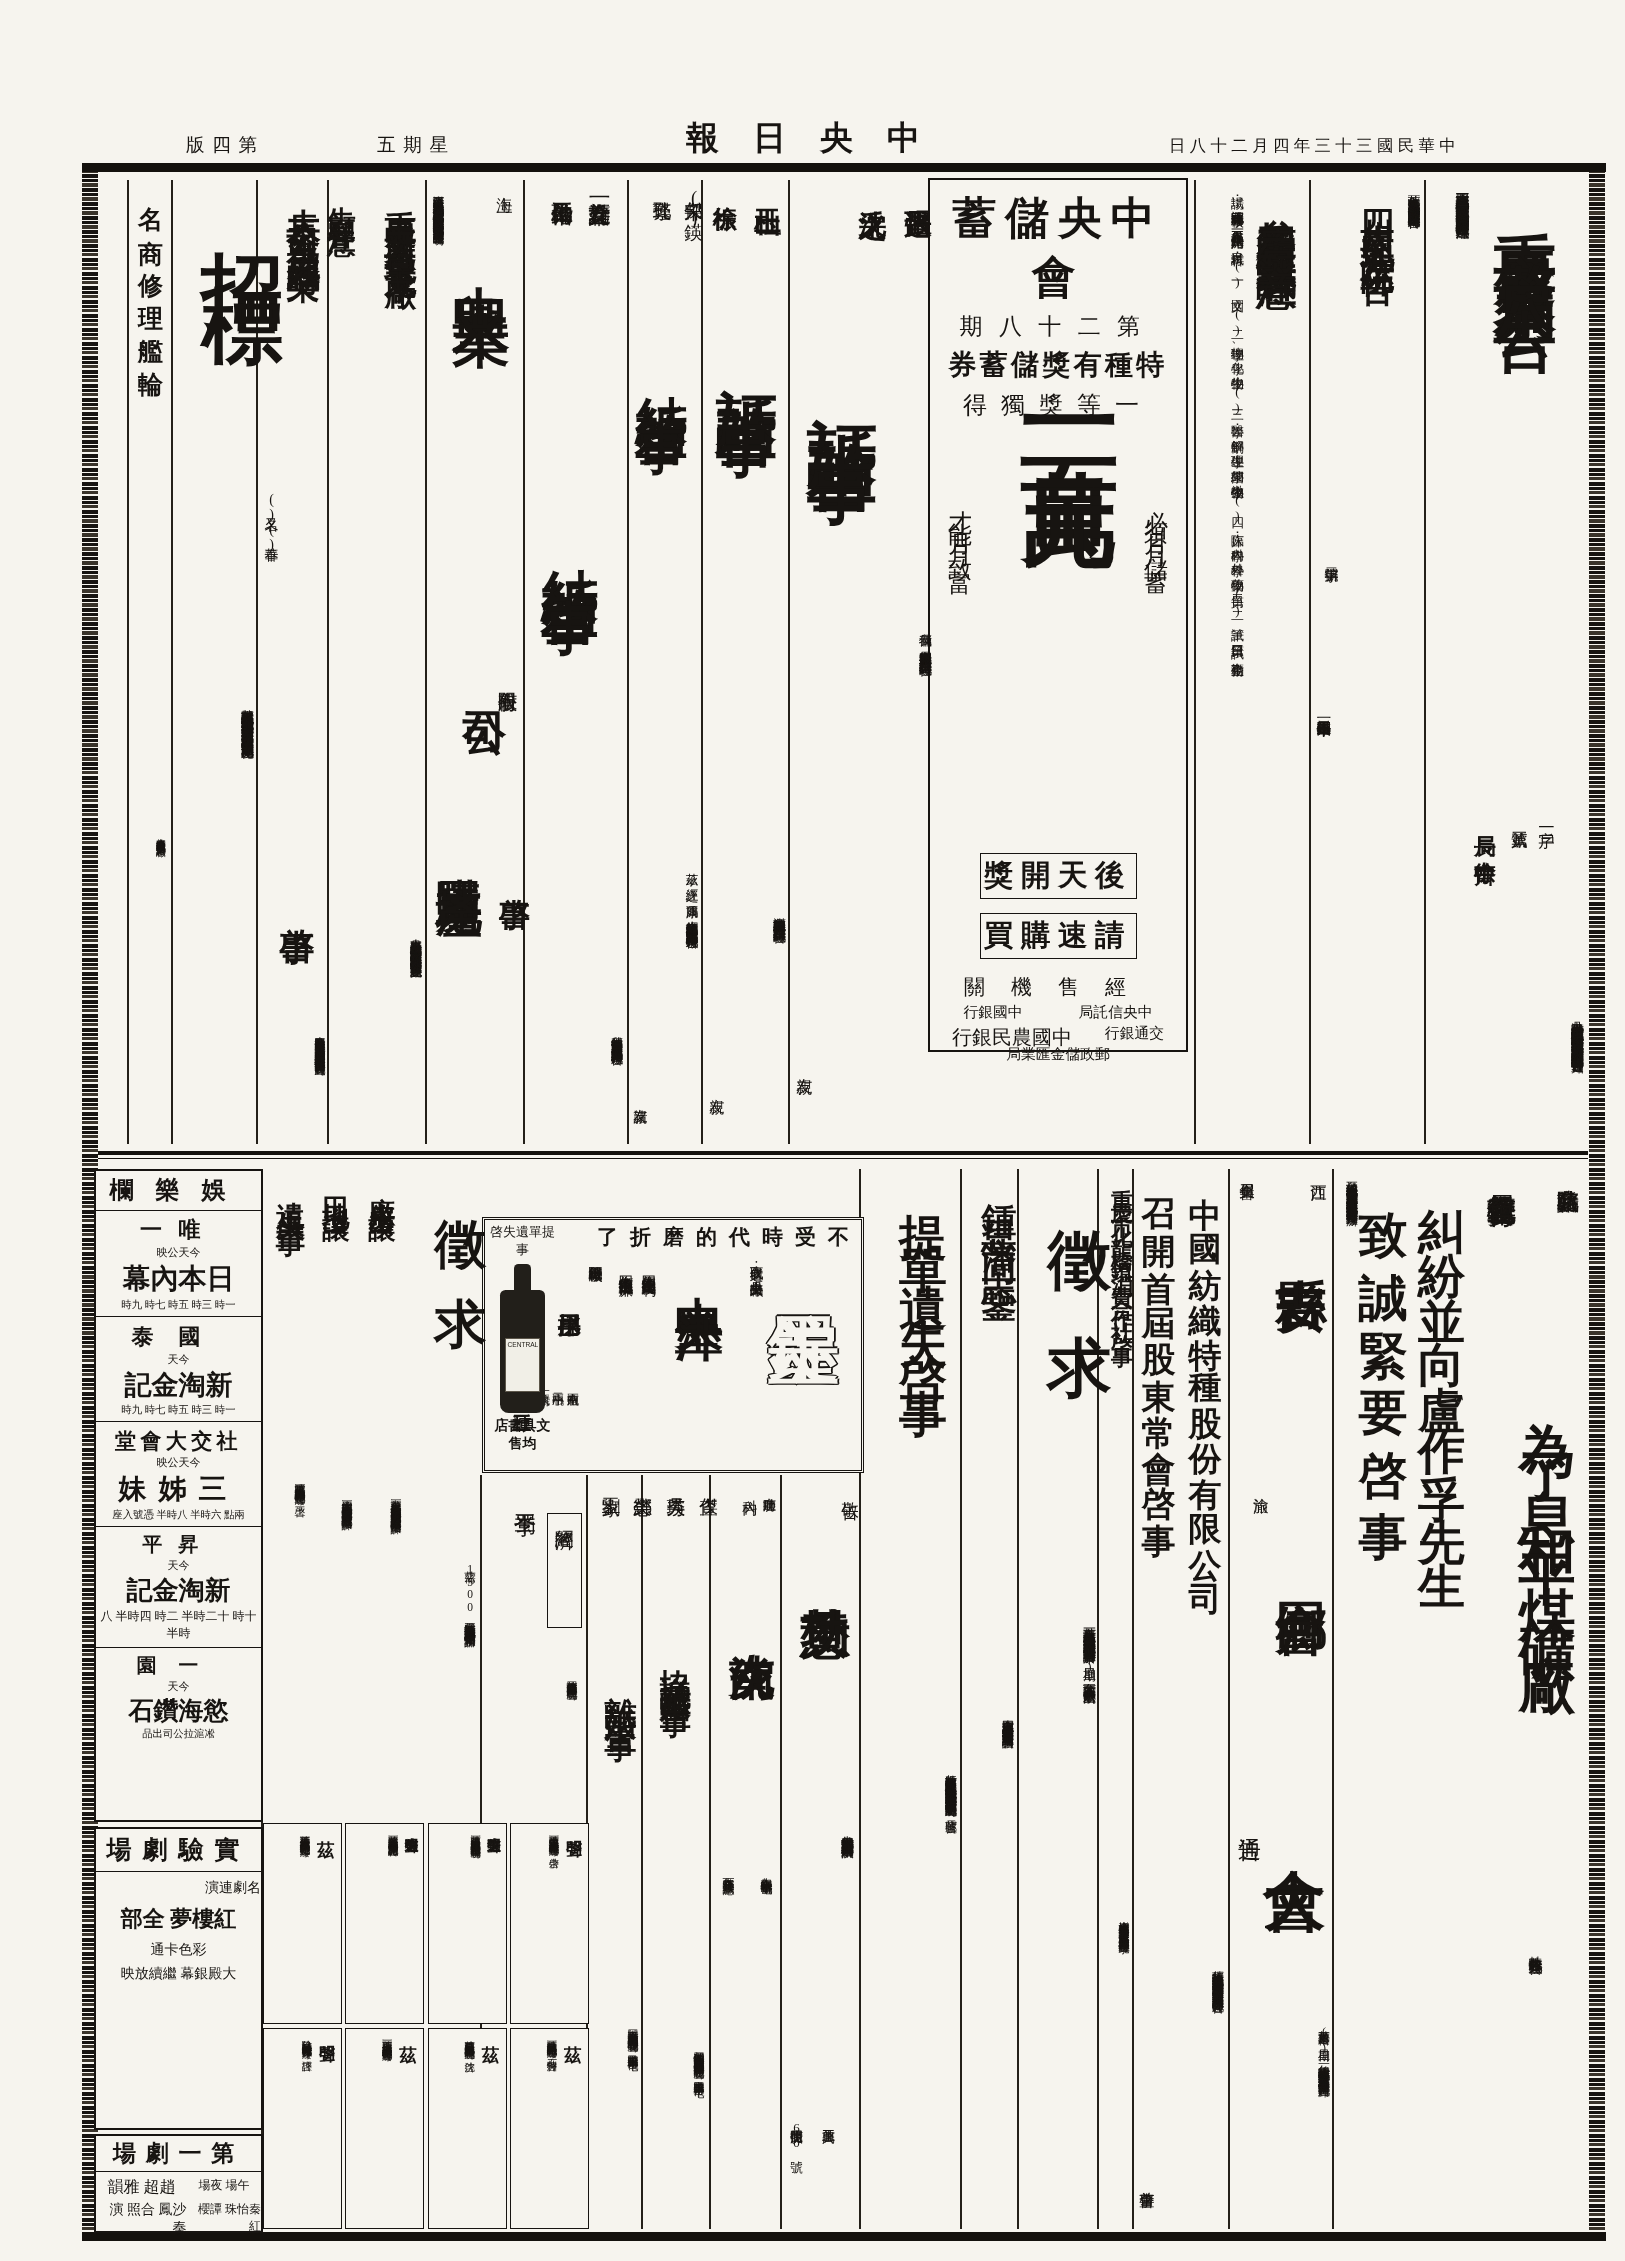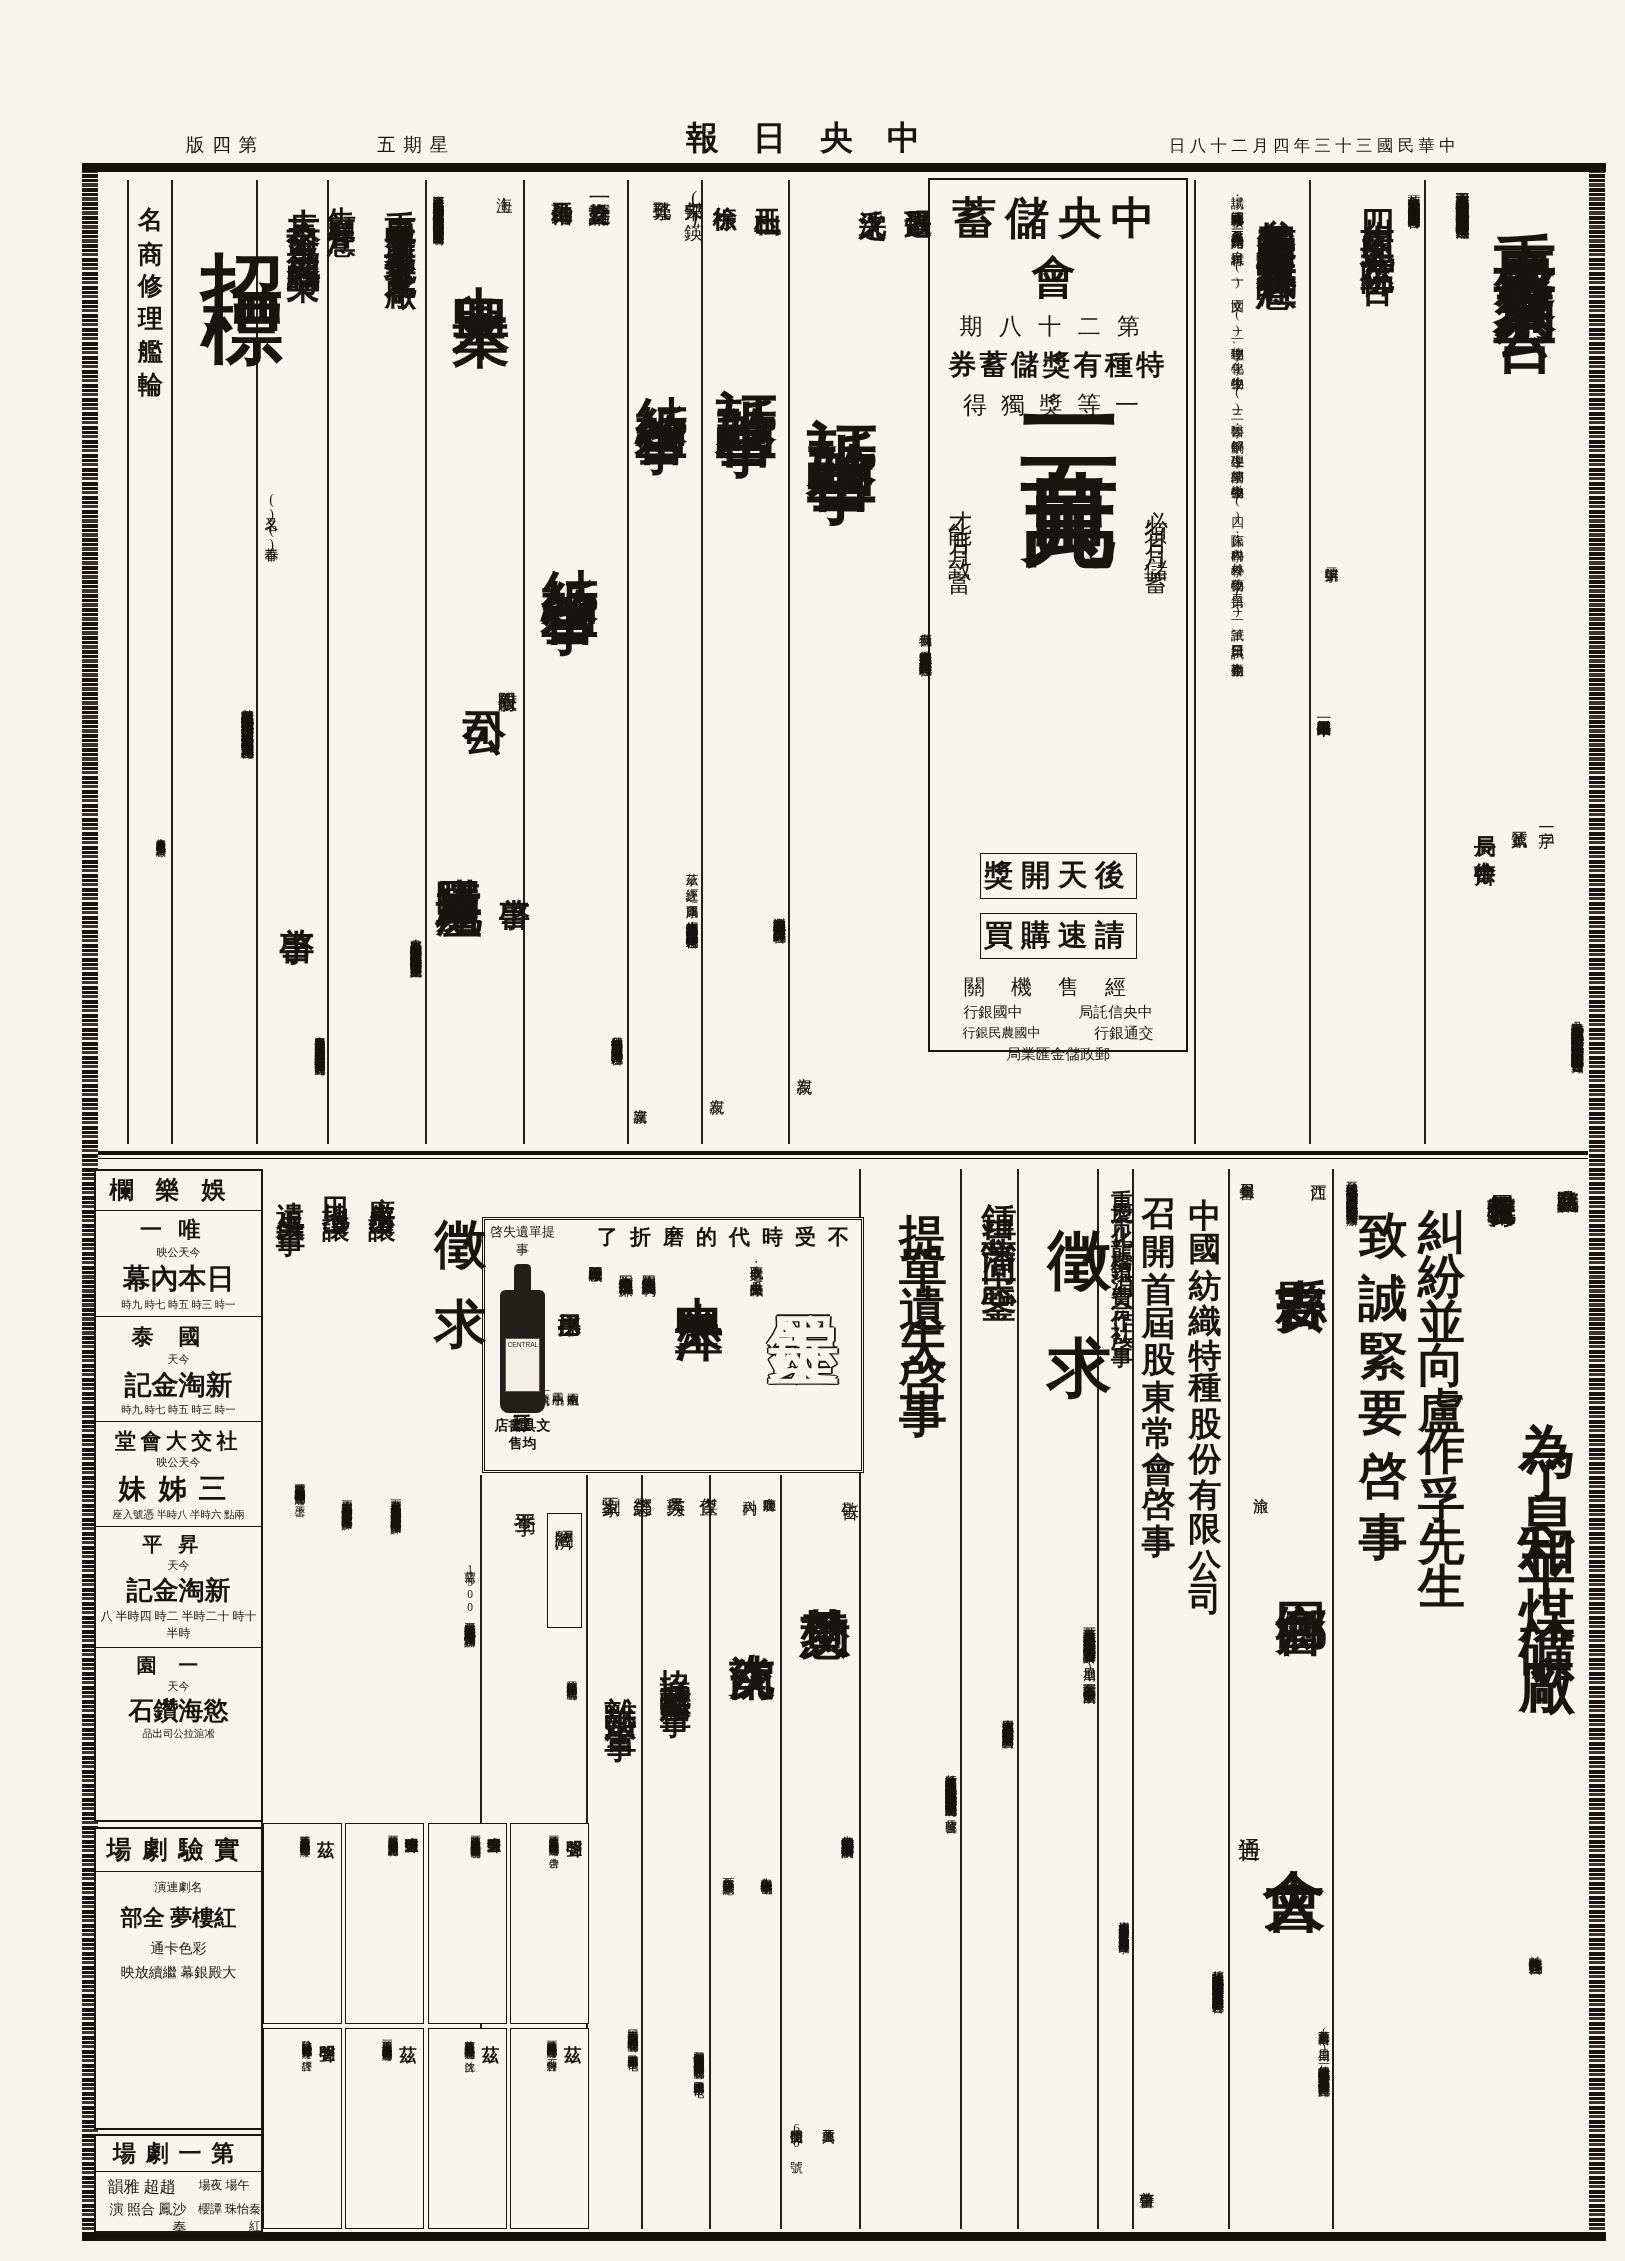--- a/index.html
+++ b/index.html
@@ -79,21 +79,21 @@
   <div style="position:absolute;left:0;right:0;top:733px;text-align:center">
     <span class="rtl hd smallbox" style="display:inline-block;font-size:29.5px;letter-spacing:7.6px;border-style:double">請速購買</span>
   </div>
   <div class="rtl" style="position:absolute;left:0;right:0;top:793px;text-align:center;font-size:21px;letter-spacing:26px">經售機關</div>
   <div style="position:absolute;left:5.5px;right:5.5px;top:823px;display:flex;flex-direction:row-reverse;justify-content:space-around">
     <span class="rtl" style="font-size:14.8px">中央信託局</span>
     <span class="rtl" style="font-size:14.8px">中國銀行</span>
   </div>
   <div style="position:absolute;left:5.5px;right:5.5px;top:844px;display:flex;flex-direction:row-reverse;justify-content:space-around">
     <span class="rtl" style="font-size:14.8px">交通銀行</span>
-    <span class="rtl" style="font-size:13px">中國農民銀行</span>
+    <span class="rtl" style="font-size:20px">中國農民銀行</span>
   </div>
   <div class="rtl" style="position:absolute;left:0;right:0;top:846px;text-align:center;font-size:14.8px;margin-top:18.6px">郵政儲金匯業局</div>
 </div>
 
 <div class="b" style="left:853px;top:188px;display:flex;flex-direction:row-reverse;gap:7.6px">
   <span class="v hd" style="font-size:28px;height:126px">張遐昌</span>
   <span class="v hd" style="font-size:28px;height:126px">沈采之</span>
 </div>
 <div class="b v hd" style="left:807px;top:361px;width:82px;height:612px;font-size:70px;letter-spacing:13px">訂婚啓事</div>
 <div class="b v bd" style="left:911px;top:623px;width:22px;height:519px;font-size:13px">我倆奉 家長命擇於民國三十三年四月二十八日在歌樂山訂婚特此敬告</div>
@@ -286,21 +286,21 @@
   <div class="entry">
     <span class="rtl hd" style="font-size:19.7px;letter-spacing:22px">一園</span>
     <div class="rtl" style="font-size:11px">今天</div>
     <div class="rtl hd" style="font-size:25px">慾海鑽石</div>
     <div class="rtl" style="font-size:10.4px">凇滬拉公司出品</div>
   </div>
 </div>
 
 <div class="b ent" style="left:94px;top:1827px;width:165px;height:299px">
   <div class="rtl hd" style="text-align:center;font-size:25px;letter-spacing:11px;padding:4.4px 0;border-bottom:1.6px solid #171411">實驗劇場</div>
-  <div class="rtl" style="text-align:center;font-size:12px;margin-top:7.6px">名劇連演</div>
+  <div class="rtl" style="font-size:14px;margin-top:7.6px">名劇連演</div>
   <div class="rtl hd" style="text-align:center;font-size:22px;margin-top:6.6px">紅樓夢 全部</div>
   <div class="rtl" style="text-align:center;font-size:14px;margin-top:6.6px">彩色卡通</div>
   <div class="rtl" style="text-align:center;font-size:14px;margin-top:6.6px">大殿銀幕 繼續放映</div>
 </div>
 
 <div class="b ent" style="left:94px;top:2134px;width:165px;height:95px">
   <div class="rtl hd" style="text-align:center;font-size:23px;letter-spacing:9.8px;padding:2.2px 0;border-bottom:1.6px solid #171411">第一劇場</div>
   <div style="display:flex;flex-direction:row-reverse;justify-content:space-around;margin-top:4.4px">
     <span class="rtl" style="font-size:12px">午場 夜場</span>
     <span class="rtl" style="font-size:16px">趙超 雅韻</span>

